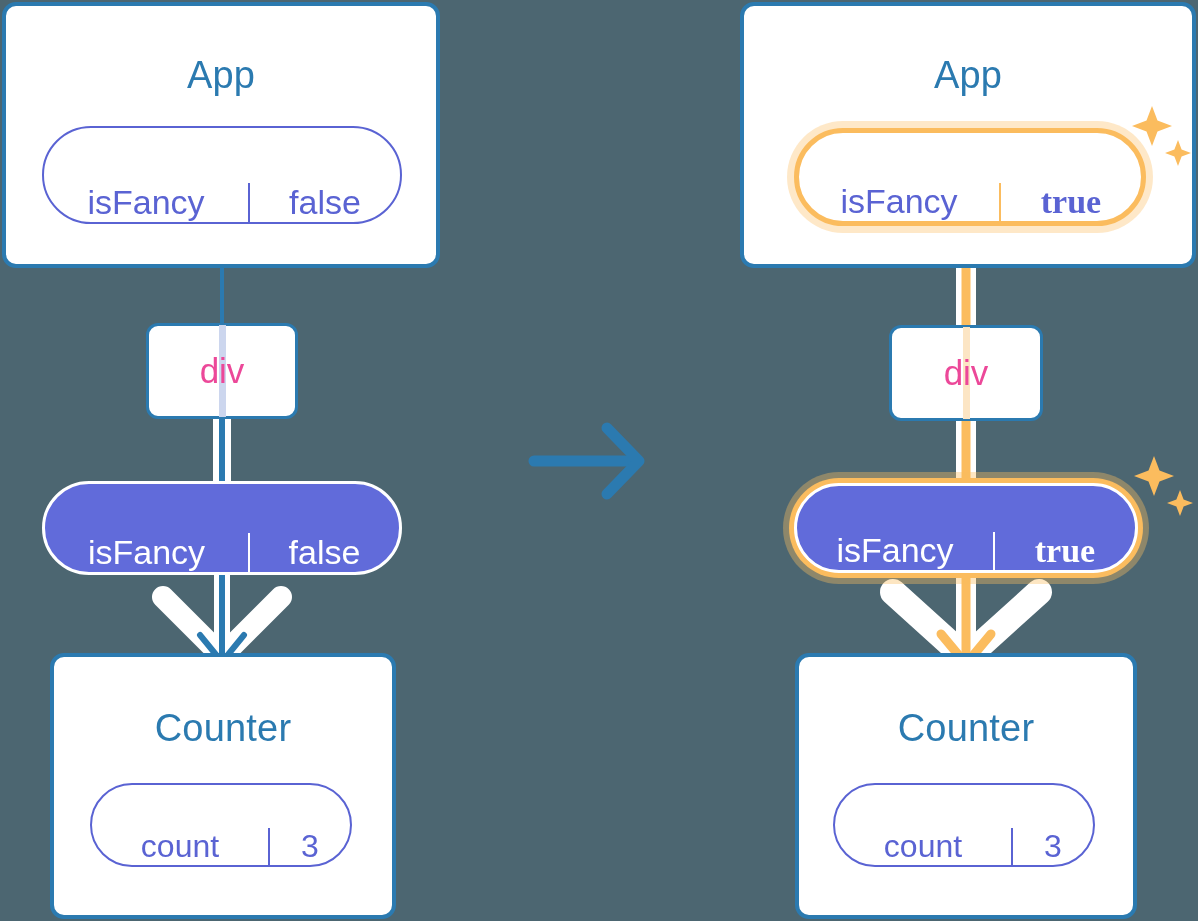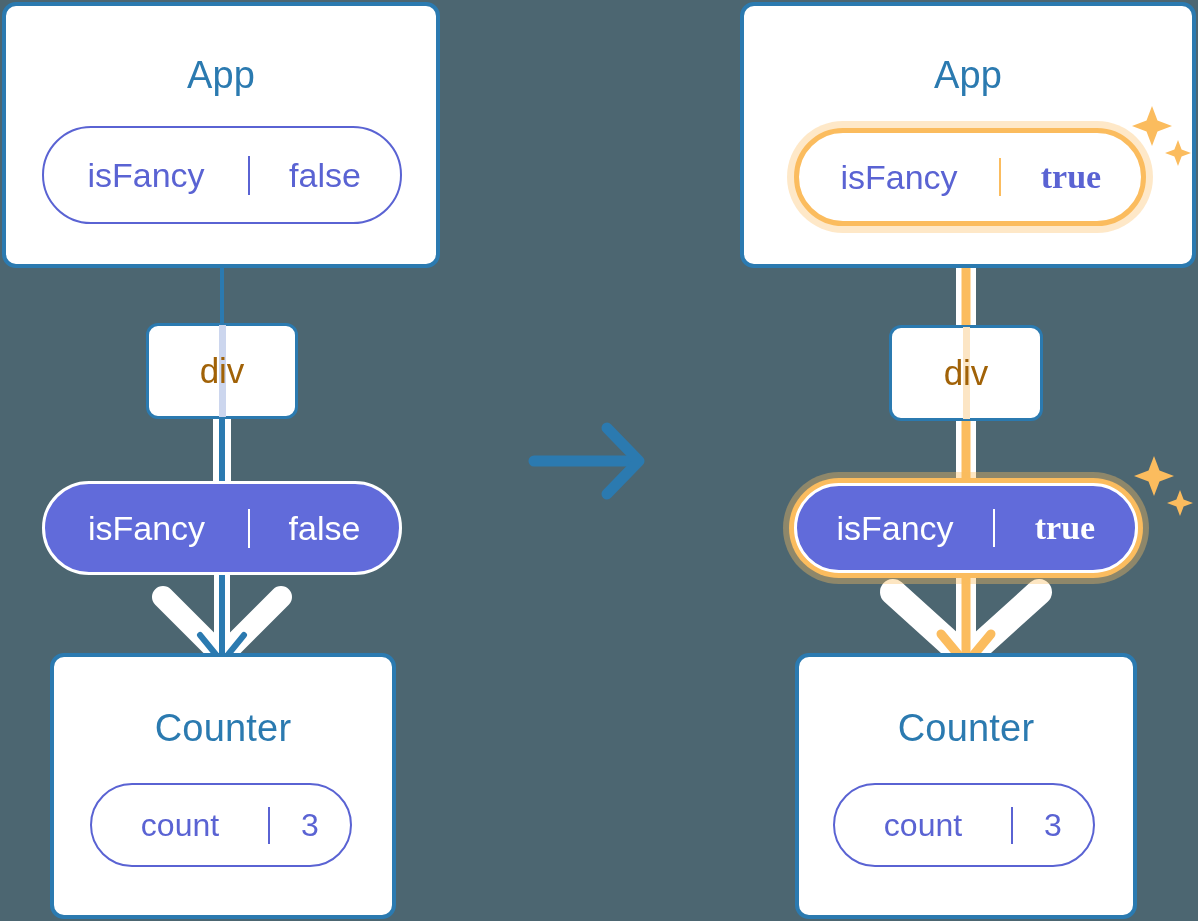--- a/index.html
+++ b/index.html
@@ -35,38 +35,38 @@
   }
 
   
   .divbox{
     position:absolute;
     background:#ffffff;
     border:3px solid #2b7ab0;
     border-radius:12px;
     box-sizing:border-box;
     display:flex;align-items:center;justify-content:center;
-    color:#a16207;
+    color:#ec4899;
     font-size:35px;
     z-index:6;
   }
   .divbox .dlabel{position:relative;z-index:2;}
   .divbox .innerline{
     position:absolute;
     width:7px;top:-1px;bottom:-1px;
     left:50%;margin-left:-3.5px;
     z-index:1;
   }
 
   
   .pill{
     position:absolute;
     box-sizing:border-box;
     display:flex;
-    align-items:center;
+    align-items:flex-end;
     border-radius:999px;
     overflow:hidden;
     z-index:8;
   }
   .pill .cell{
     display:flex;align-items:center;justify-content:center;
     box-sizing:border-box;
     white-space:nowrap;
   }
   .pill .cell.k{flex:0 0 auto;}

